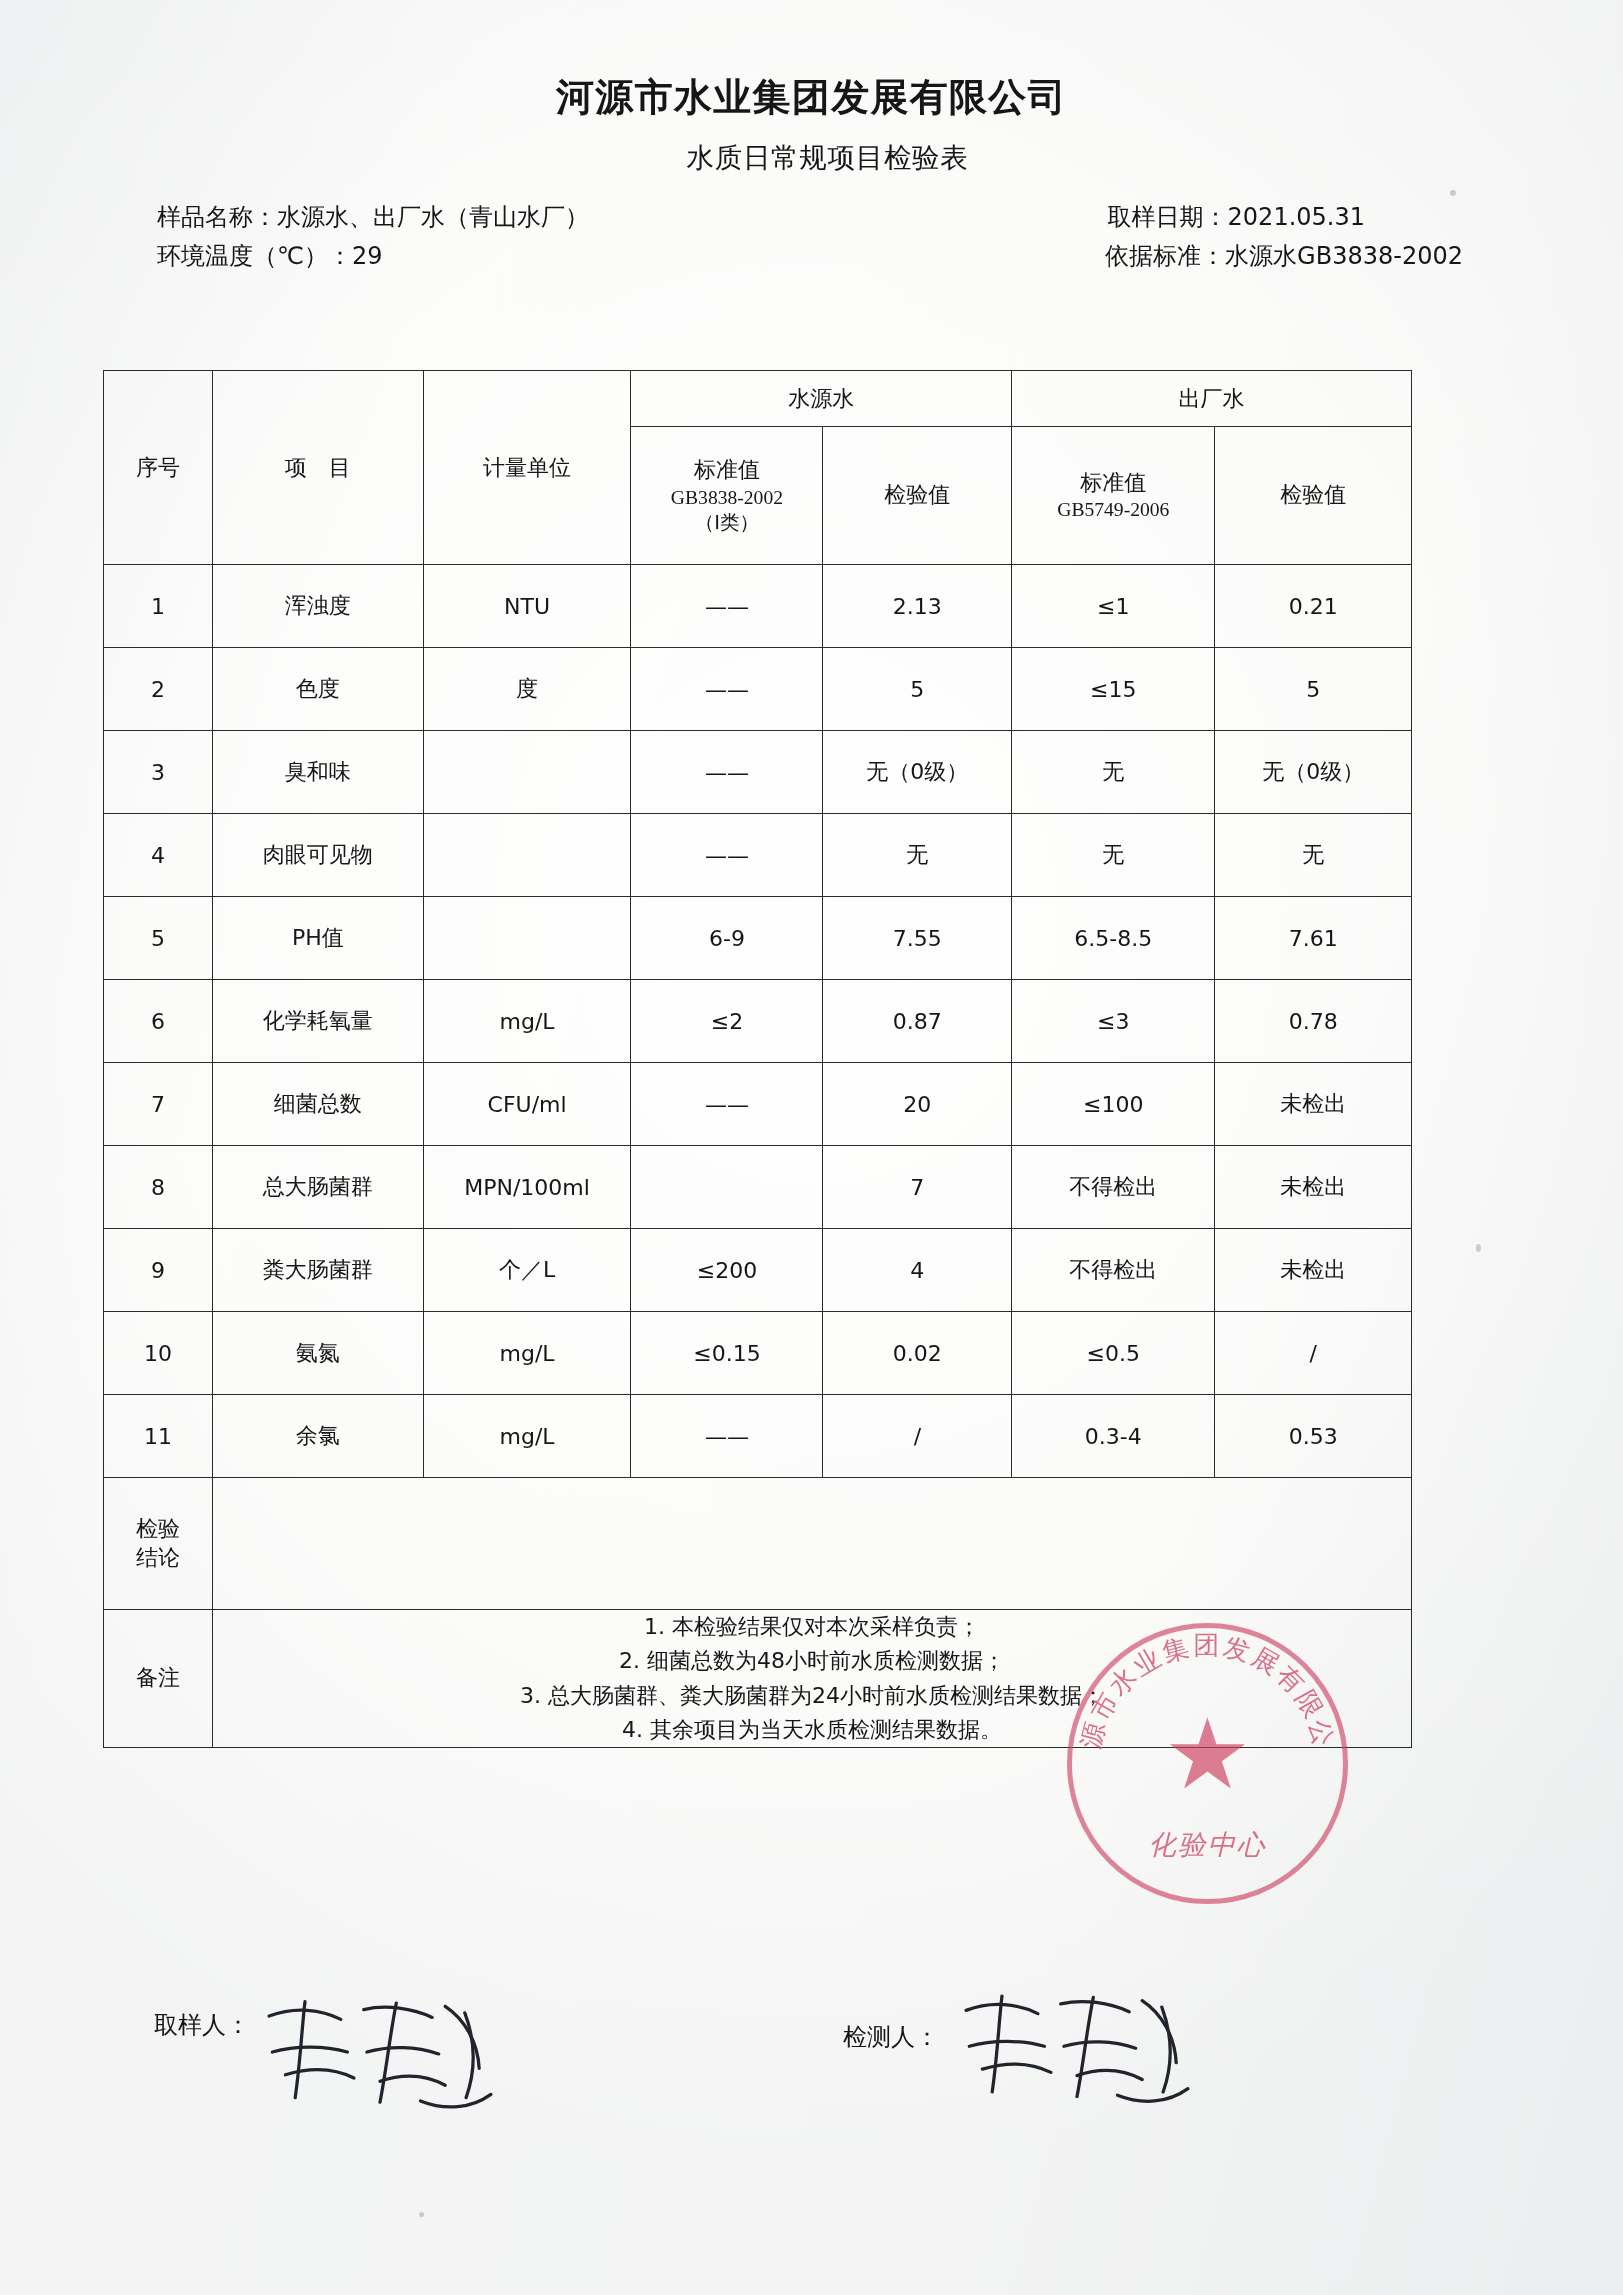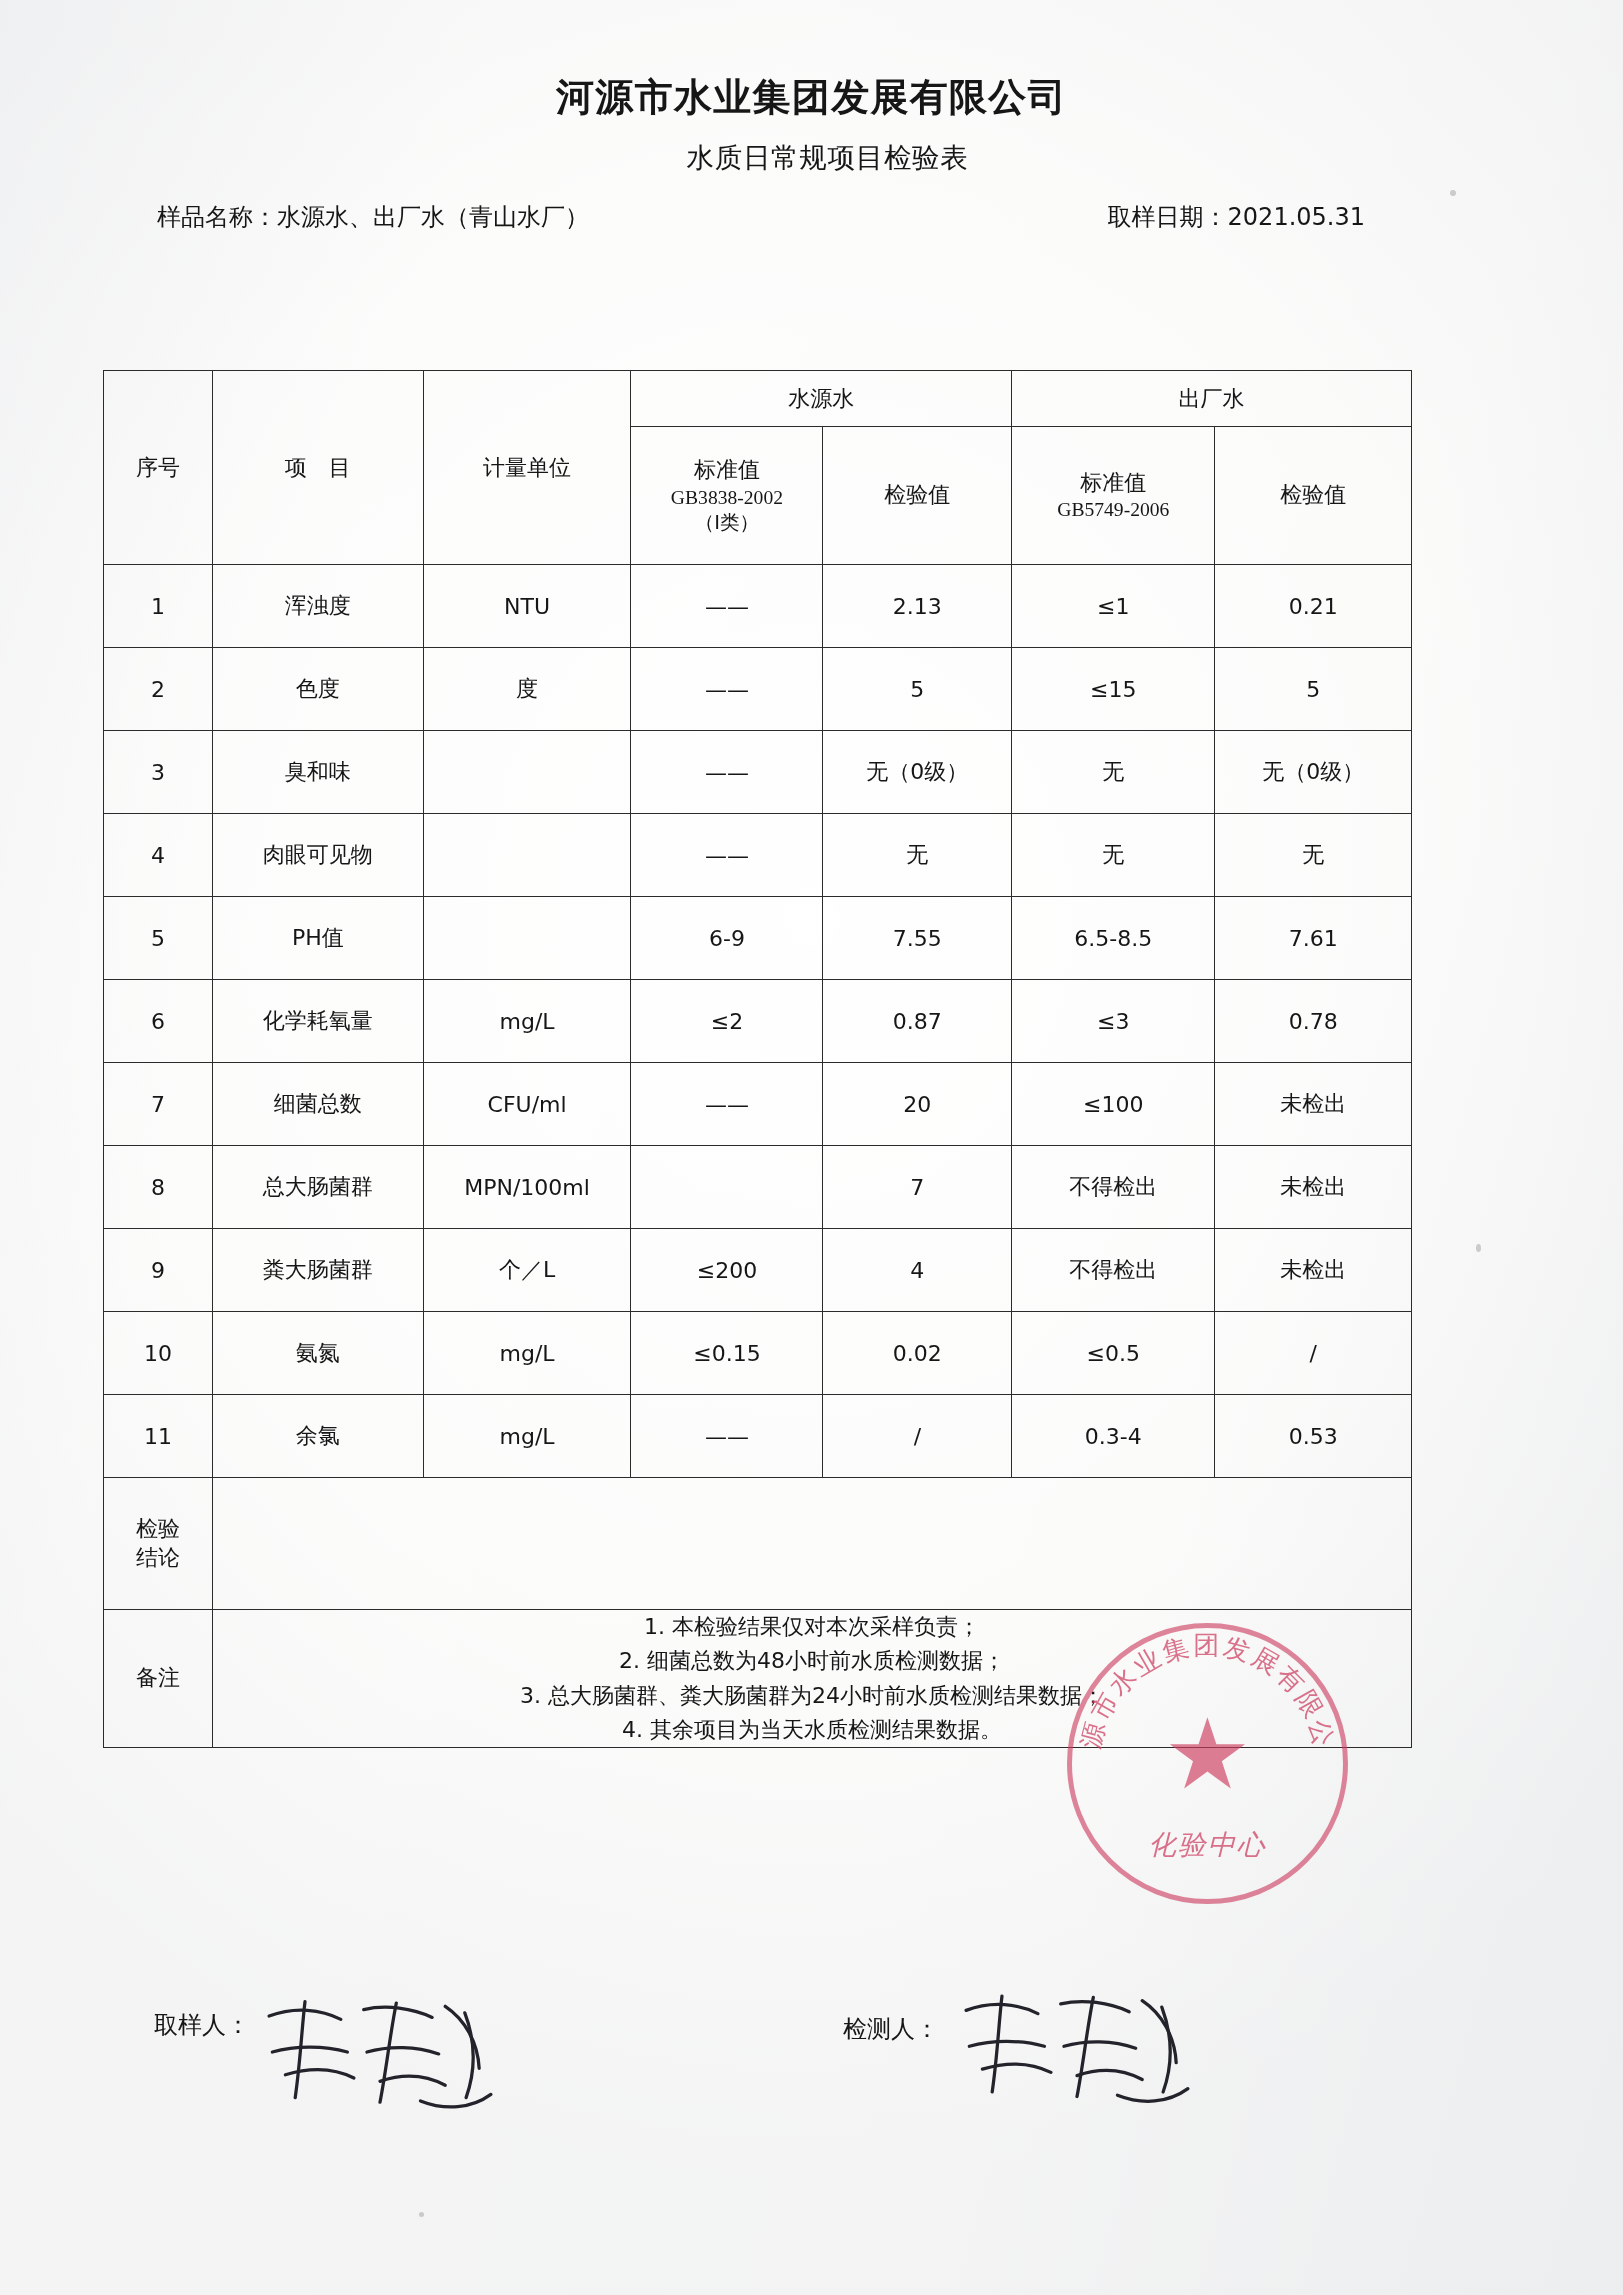--- a/index.html
+++ b/index.html
@@ -109,21 +109,21 @@
 
   .sign-row {
     position: absolute;
     left: 103px;
     top: 2009px;
     width: 1309px;
     font-size: 24px;
     font-family: "DejaVu Sans", "Liberation Sans", sans-serif;
   }
   .sign-left { position: absolute; left: 51px; top: 0; }
-  .sign-right { position: absolute; left: 740px; top: 4px; }
+  .sign-right { position: absolute; left: 740px; top: 12px; }
 
   
   .sig {
     position: absolute;
     color: #22222b;
     pointer-events: none;
   }
   .sig svg { display: block; }
 
   
@@ -195,20 +195,28 @@
     <div class="title-main">河源市水业集团发展有限公司</div>
     <div class="title-sub">水质日常规项目检验表</div>
 
     <div class="meta">
       <div class="meta-row r1">
         <span class="left">
           <span>样品名称：</span><span>水源水、出厂水（青山水厂）</span>
         </span>
         <span class="right">
           <span>取样日期：</span><span>2021.05.31</span>
+        </span>
+      </div>
+      <div class="meta-row r2">
+        <span class="left">
+          <span>环境温度（℃）：</span><span>29</span>
+        </span>
+        <span class="right">
+          <span>依据标准：</span><span>水源水GB3838-2002</span>
         </span>
       </div>
     </div>
 
     <table class="grid">
       <colgroup>
         <col style="width:98px">
         <col style="width:190px">
         <col style="width:187px">
         <col style="width:173px">

